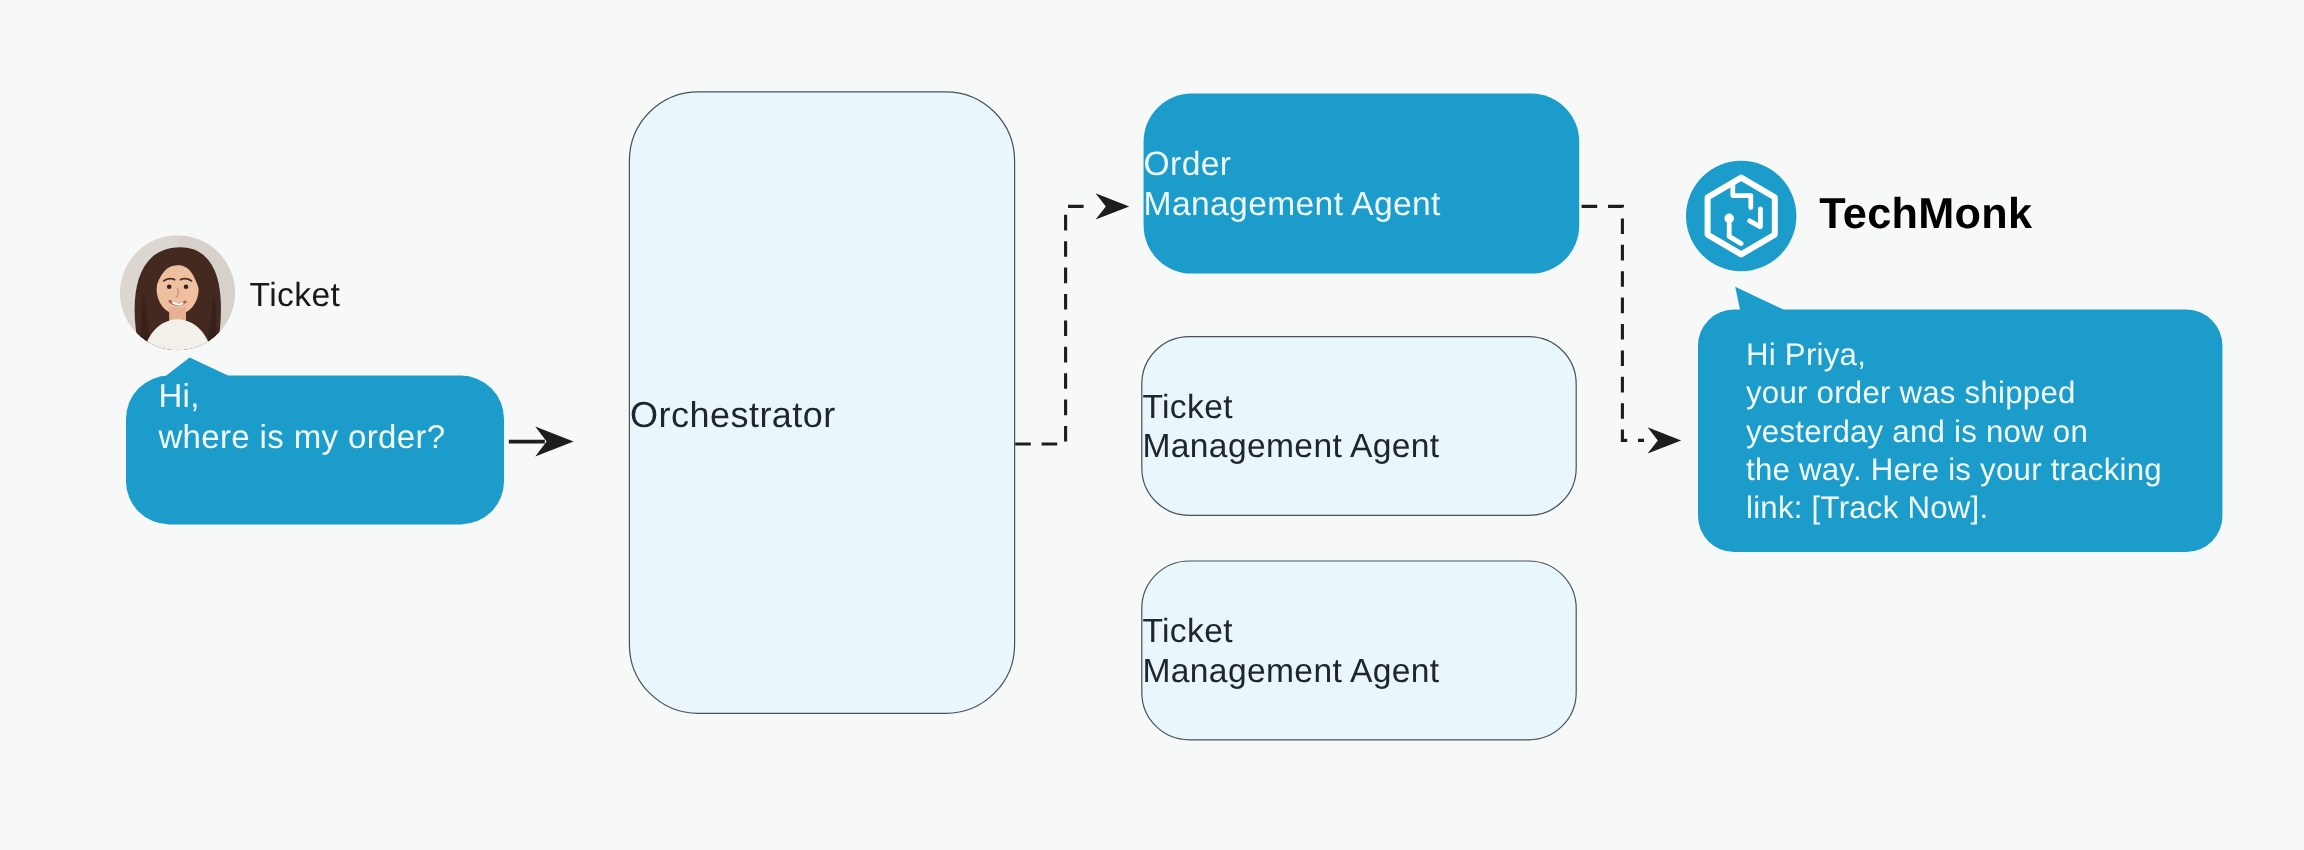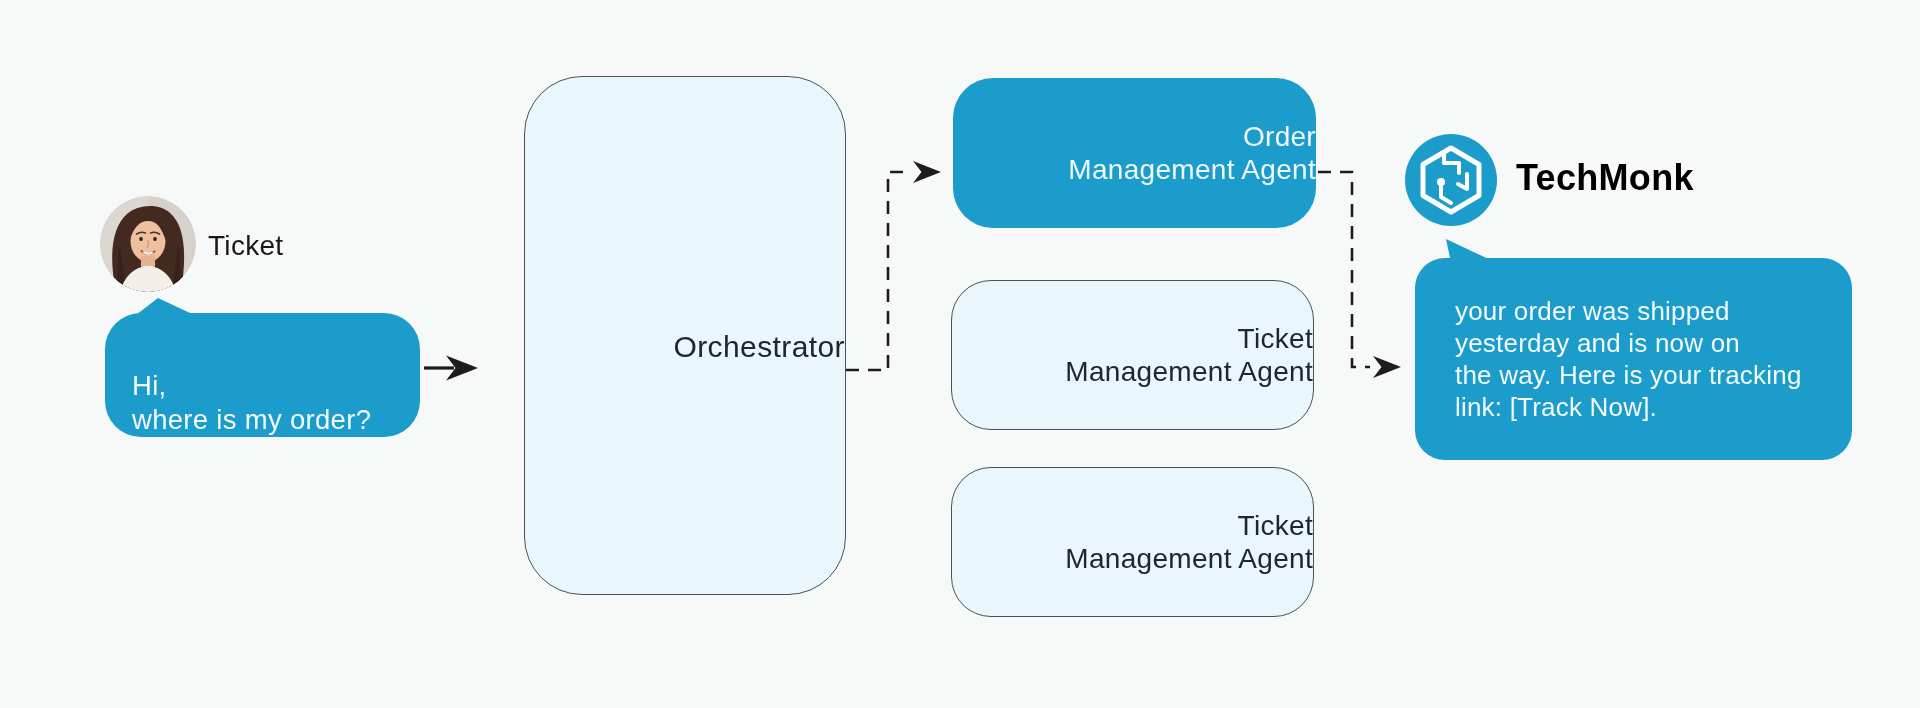--- a/index.html
+++ b/index.html
@@ -14,25 +14,24 @@
   svg.overlay {
     position: absolute; left: 0; top: 0;
     width: 1920px; height: 708px;
     pointer-events: none;
   }
   
   .node {
     position: absolute;
     display: flex;
     flex-direction: column;
-    align-items: flex-end;
+    align-items: flex-start;
     justify-content: center;
     text-align: center;
     box-sizing: border-box;
-    padding-left: 26px;
   }
   .node.light {
     background: #e9f6fb;
     border: 1.6px solid #46535b;
     color: #20262e;
   }
   .node.blue {
     background: #1b9ccb;
     color: #eef8fc;
     border: none;
@@ -75,21 +74,21 @@
   }
   .user-bubble {
     position: absolute;
     left: 105px; top: 313px;
     width: 315px; height: 124px;
     border-radius: 36px;
     background: #1b9ccb;
     color: #f2fafd;
     display: flex;
     flex-direction: column;
-    justify-content: flex-end;
+    justify-content: flex-start;
     box-sizing: border-box;
     padding-left: 27px;
     font-size: 27.5px;
     line-height: 34px;
     font-weight: 500;
     letter-spacing: 0.3px;
   }
   
   .brand-logo {
     position: absolute;
@@ -211,19 +210,20 @@
       <polygon points="48,16 76,32.5 76,63.5 48,80 20,63.5 20,32.5" fill="none" stroke="#ffffff" stroke-width="5" stroke-linejoin="round"></polygon>
       <path d="M41,20 L41,31 L56,31 L56,41" fill="none" stroke="#ffffff" stroke-width="4" stroke-linecap="round" stroke-linejoin="round"></path>
       <circle cx="38" cy="50" r="4" fill="#ffffff"></circle>
       <path d="M38,54 L38,65 L48,71" fill="none" stroke="#ffffff" stroke-width="4" stroke-linecap="round" stroke-linejoin="round"></path>
       <path d="M64,42 L64,57 L55,52" fill="none" stroke="#ffffff" stroke-width="4" stroke-linecap="round" stroke-linejoin="round"></path>
     </svg>
   </div>
   <div class="brand-name">TechMonk</div>
 
   <div class="response-bubble">
+    <span>Hi Priya,</span>
     <span>your order was shipped</span>
     <span>yesterday and is now on</span>
     <span>the way. Here is your tracking</span>
     <span>link: [Track Now].</span>
   </div>
 
 </div>
 
 </body></html>

